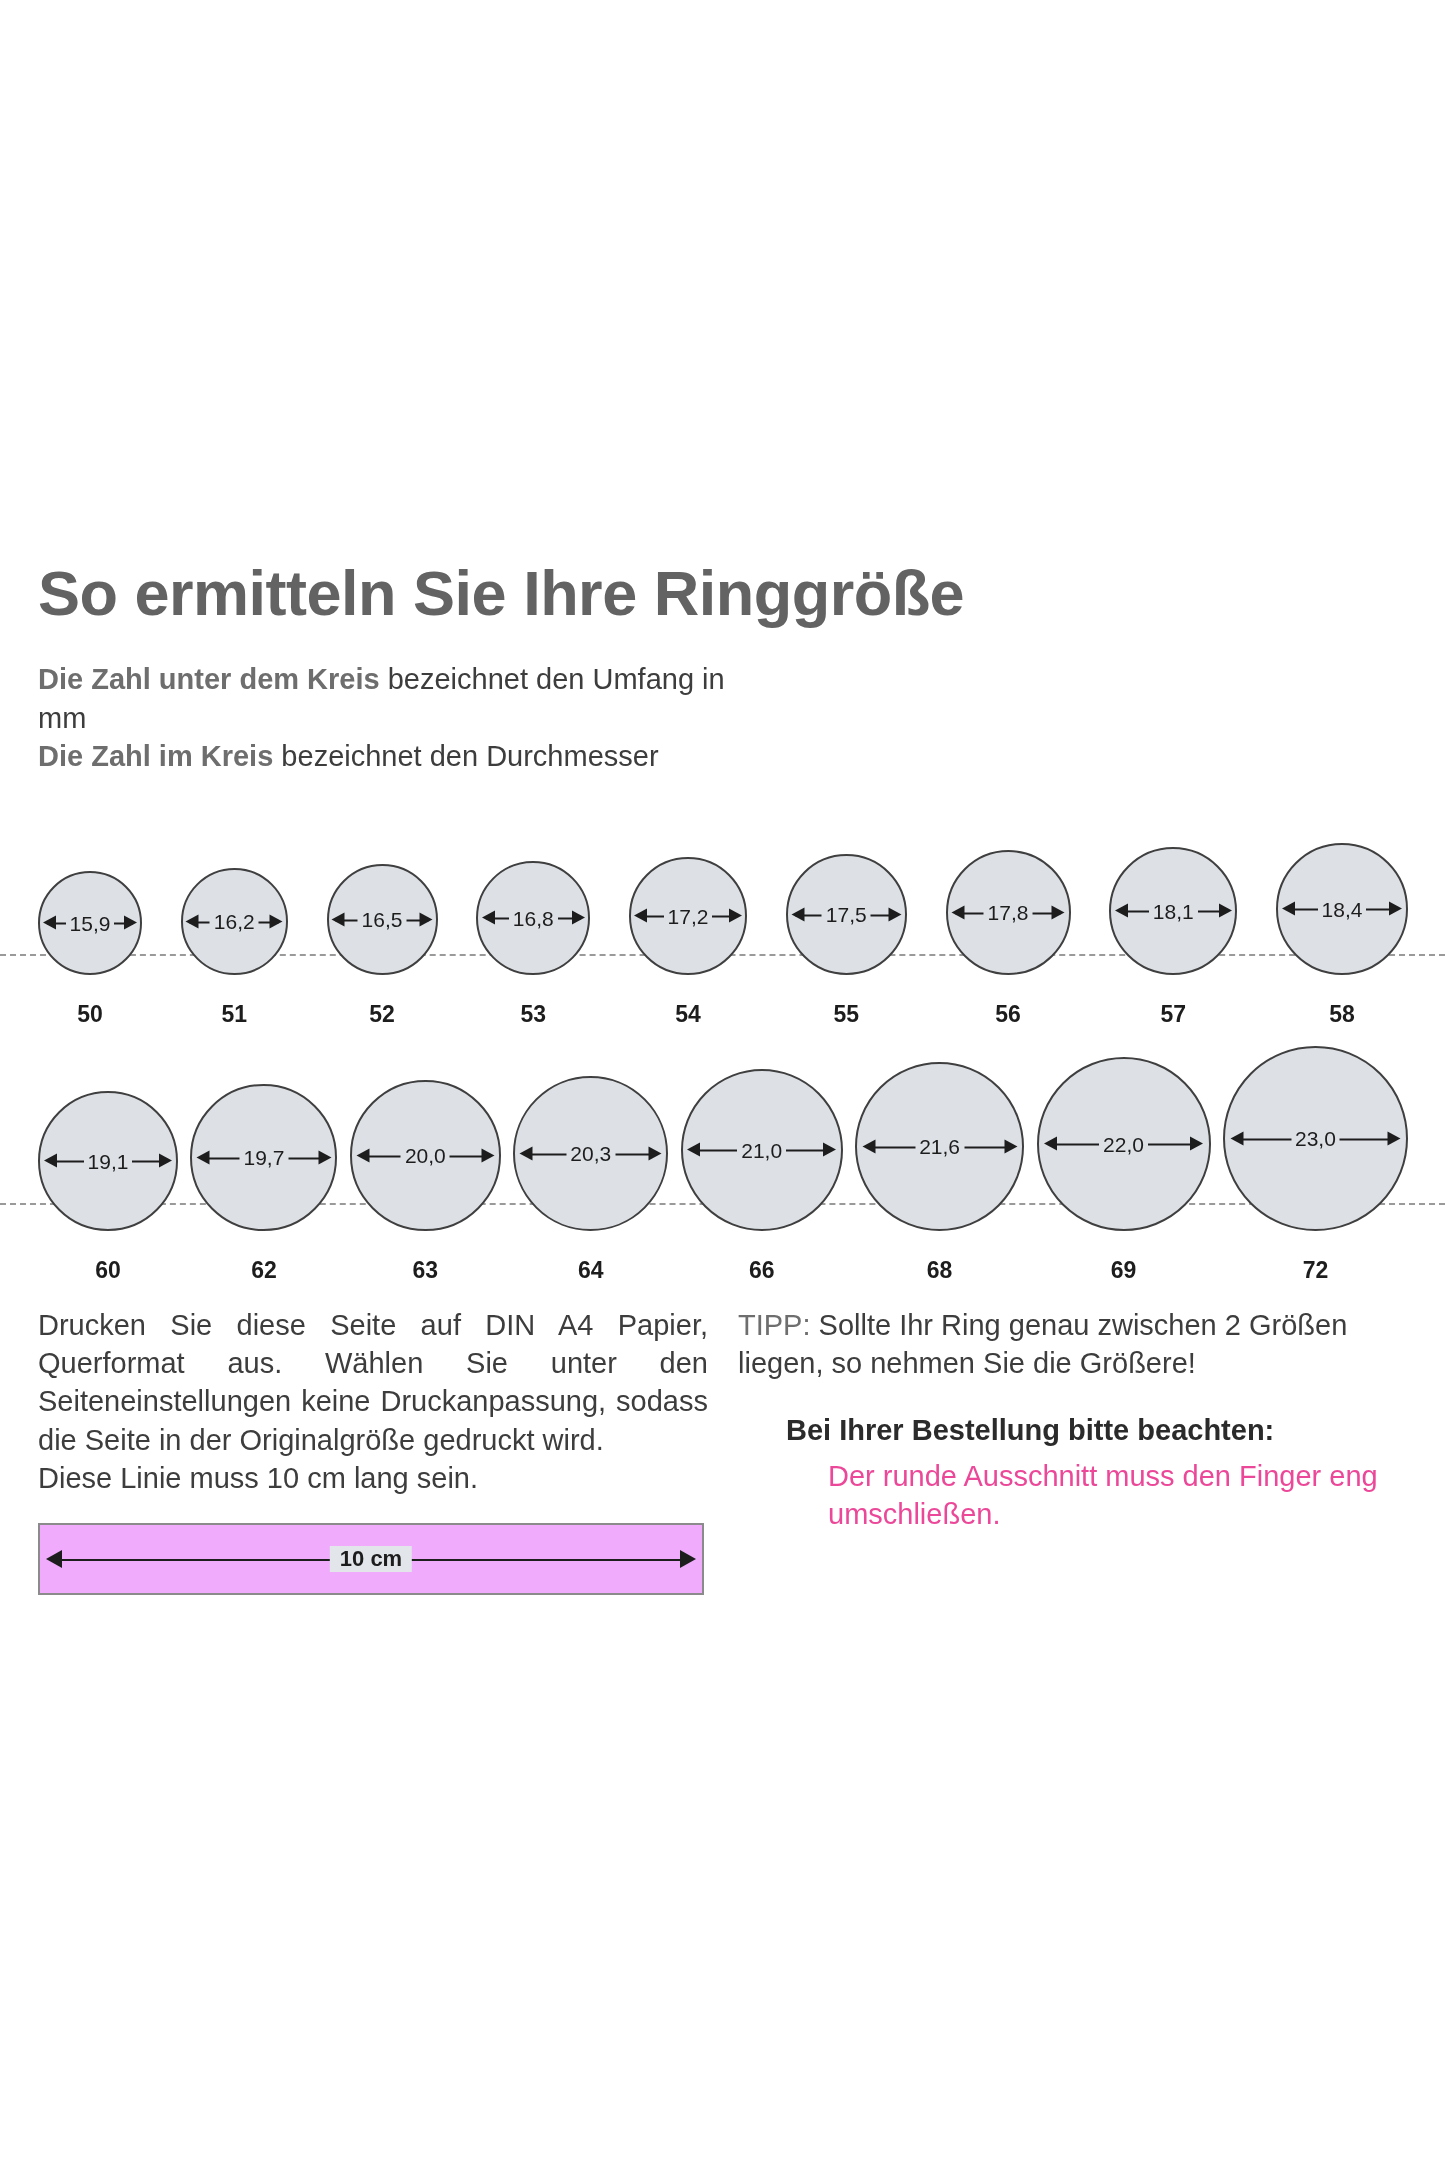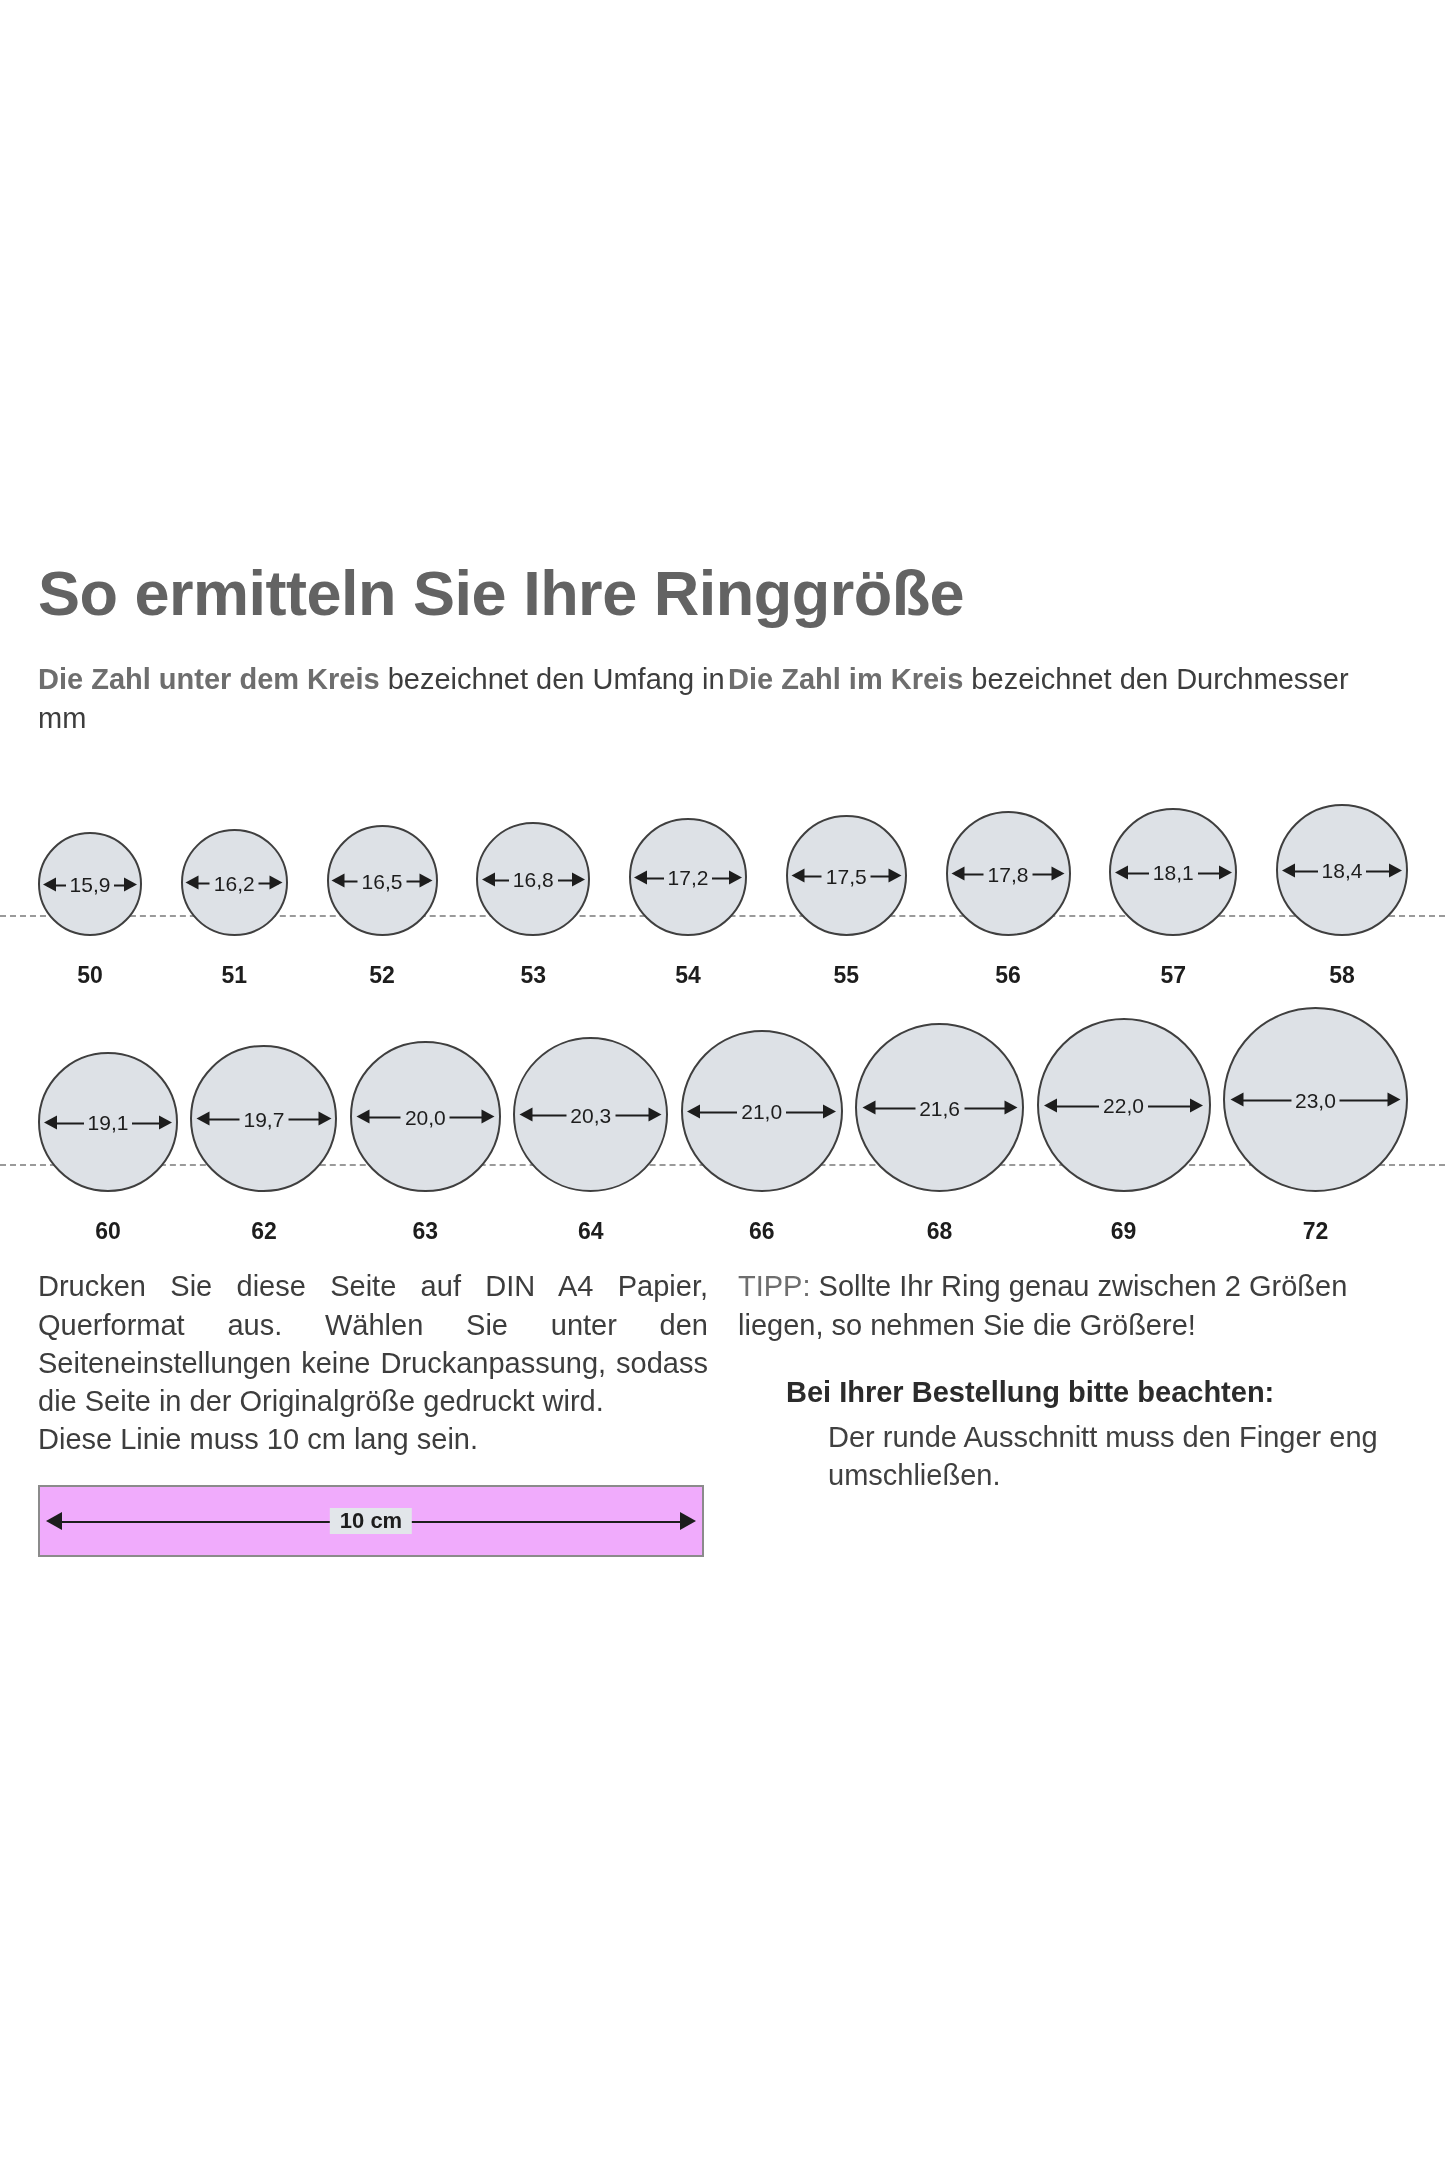--- a/index.html
+++ b/index.html
@@ -38,20 +38,21 @@
     line-height: 1.05;
     margin: 0 0 34px 0;
     white-space: nowrap;
   }
 
   
   .intro {
     display: flex;
     width: 1370px;
     margin-bottom: 42px;
+    flex-direction: column;
   }
   .intro-col {
     width: 690px;
     font-size: 29px;
     line-height: 1.33;
     color: #3d3d3d;
   }
   .intro-col.right {
     width: 680px;
     text-align: justify;
@@ -194,21 +195,21 @@
     font-size: 29px;
     font-weight: bold;
     line-height: 1.25;
     color: #2b2b2b;
   }
   .notice-body {
     margin-top: 8px;
     margin-left: 90px;
     font-size: 29px;
     line-height: 1.32;
-    color: #404040;
+    color: #ec4899;
   }
 
   
   .ruler {
     position: relative;
     margin-top: 26px;
     width: 666px;
     height: 72px;
     background: #f0abfc;
     border: 2px solid #8b8b8b;

